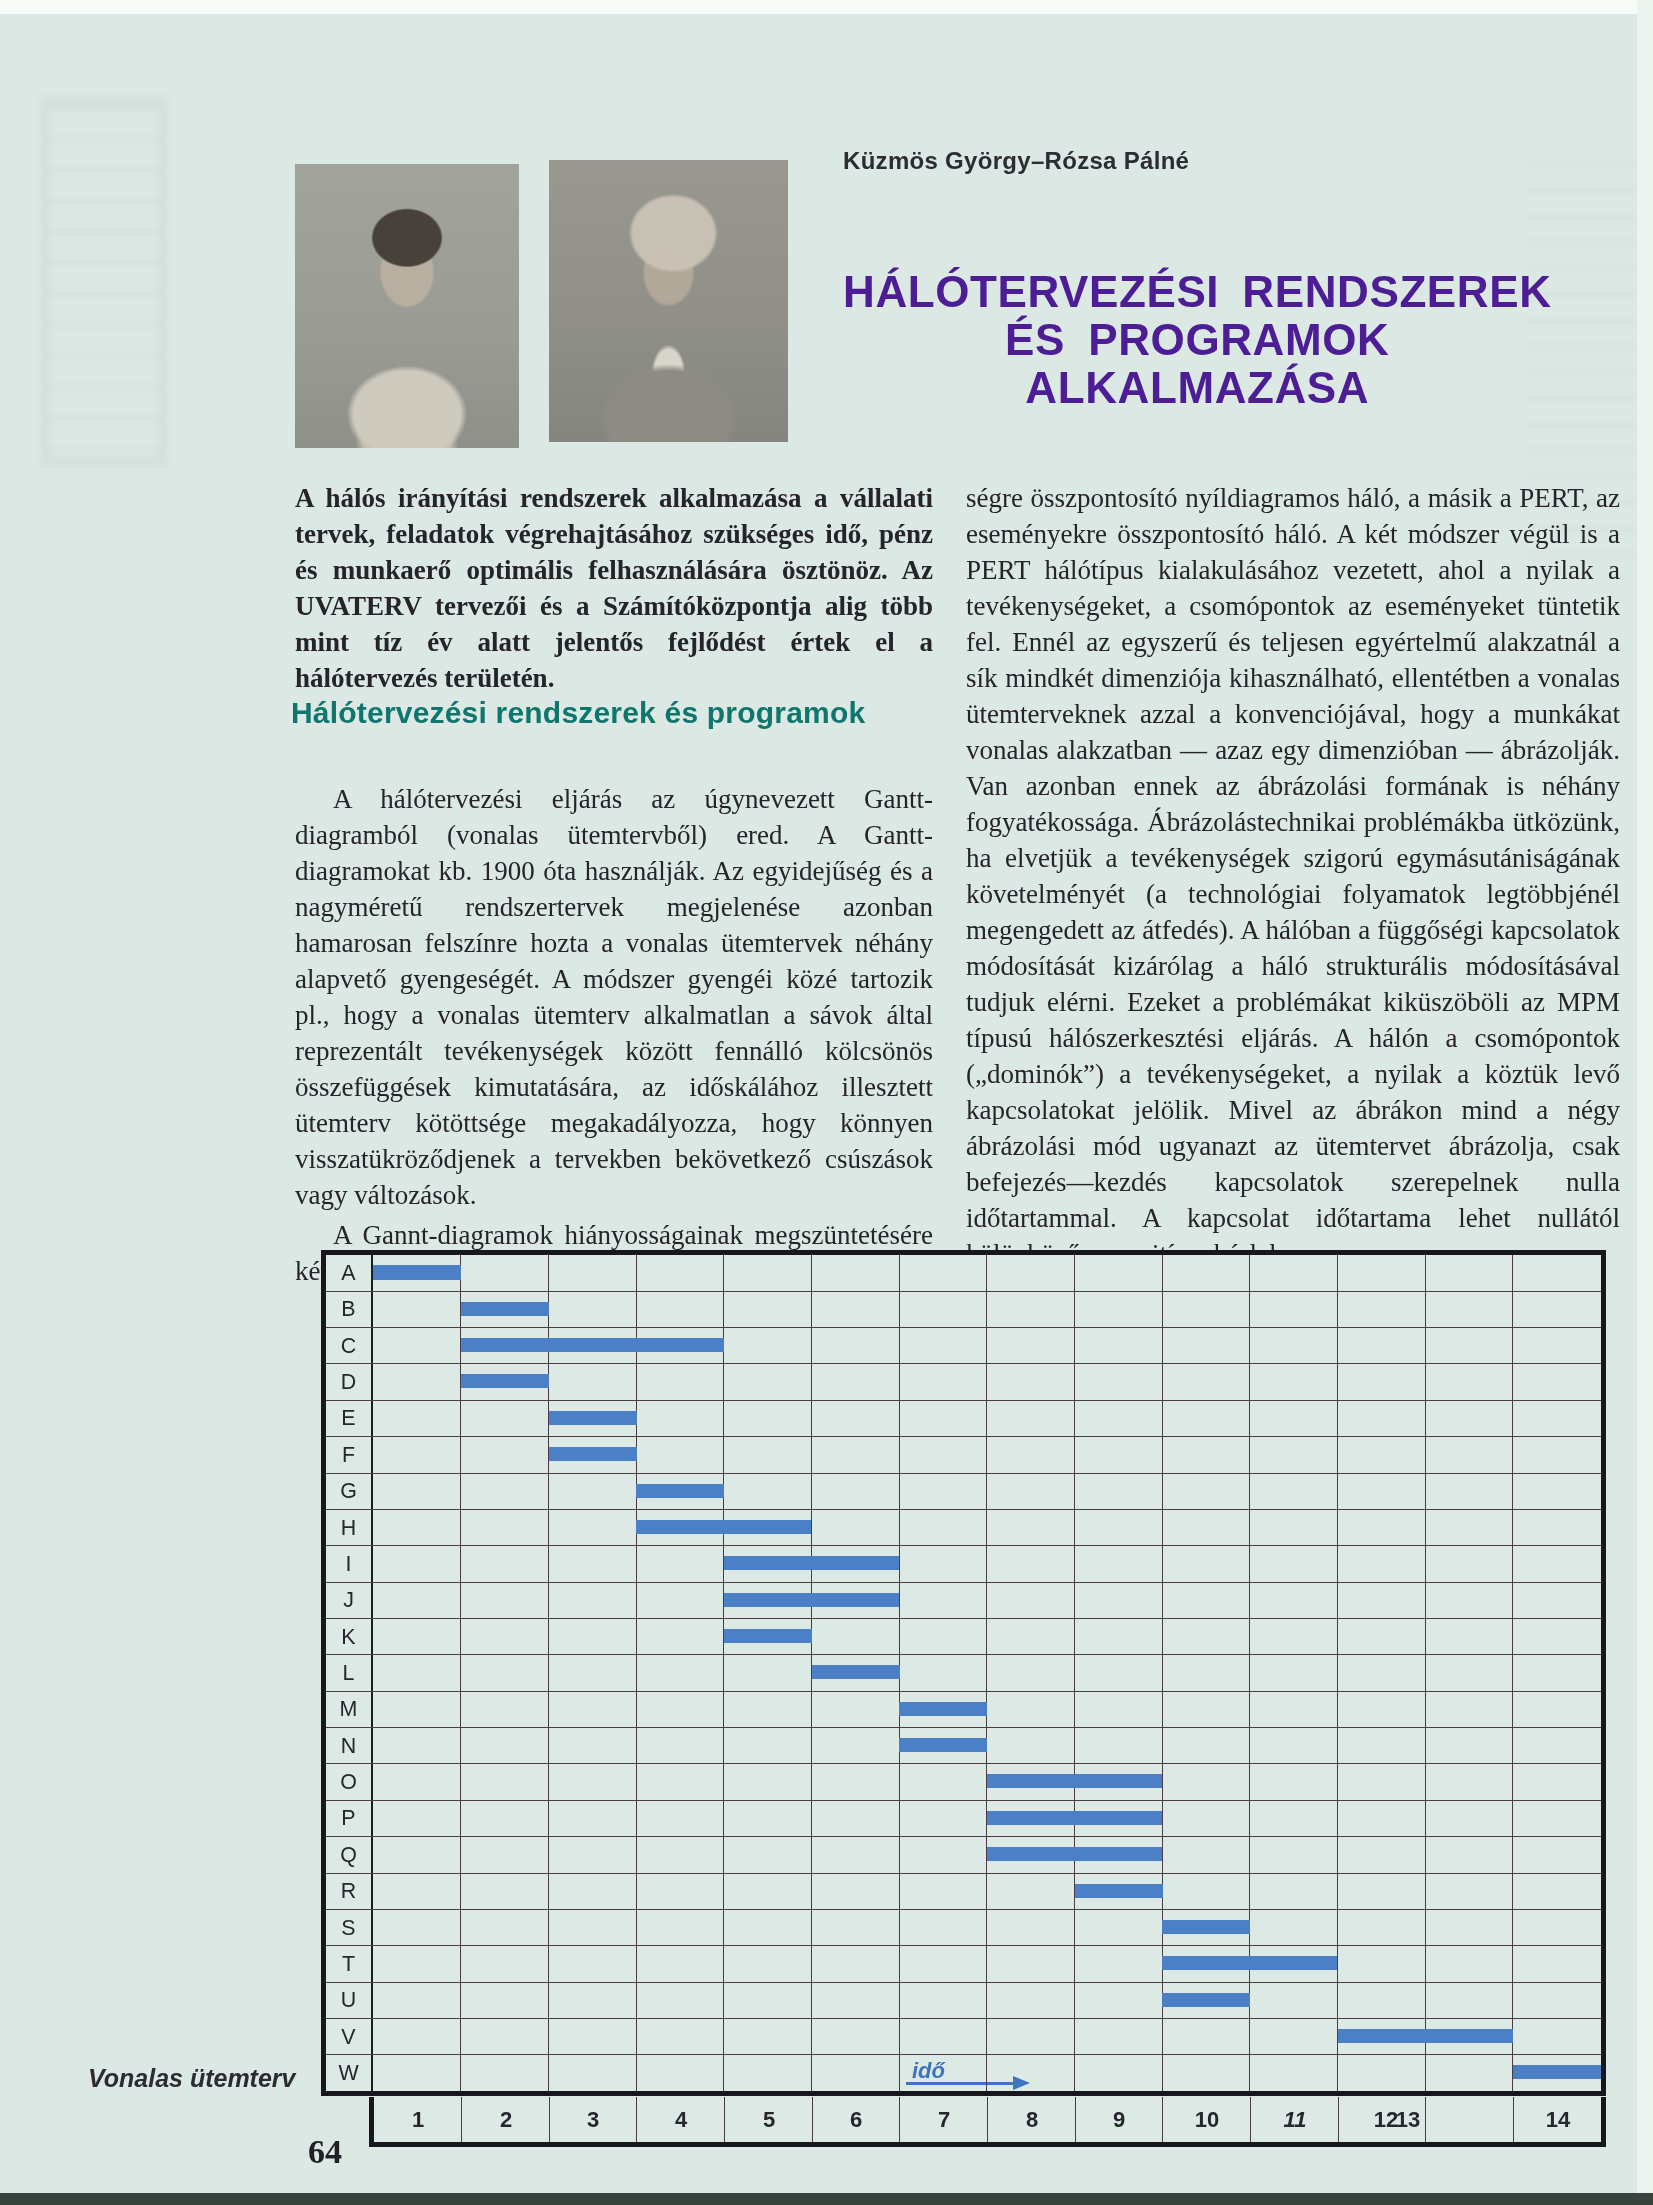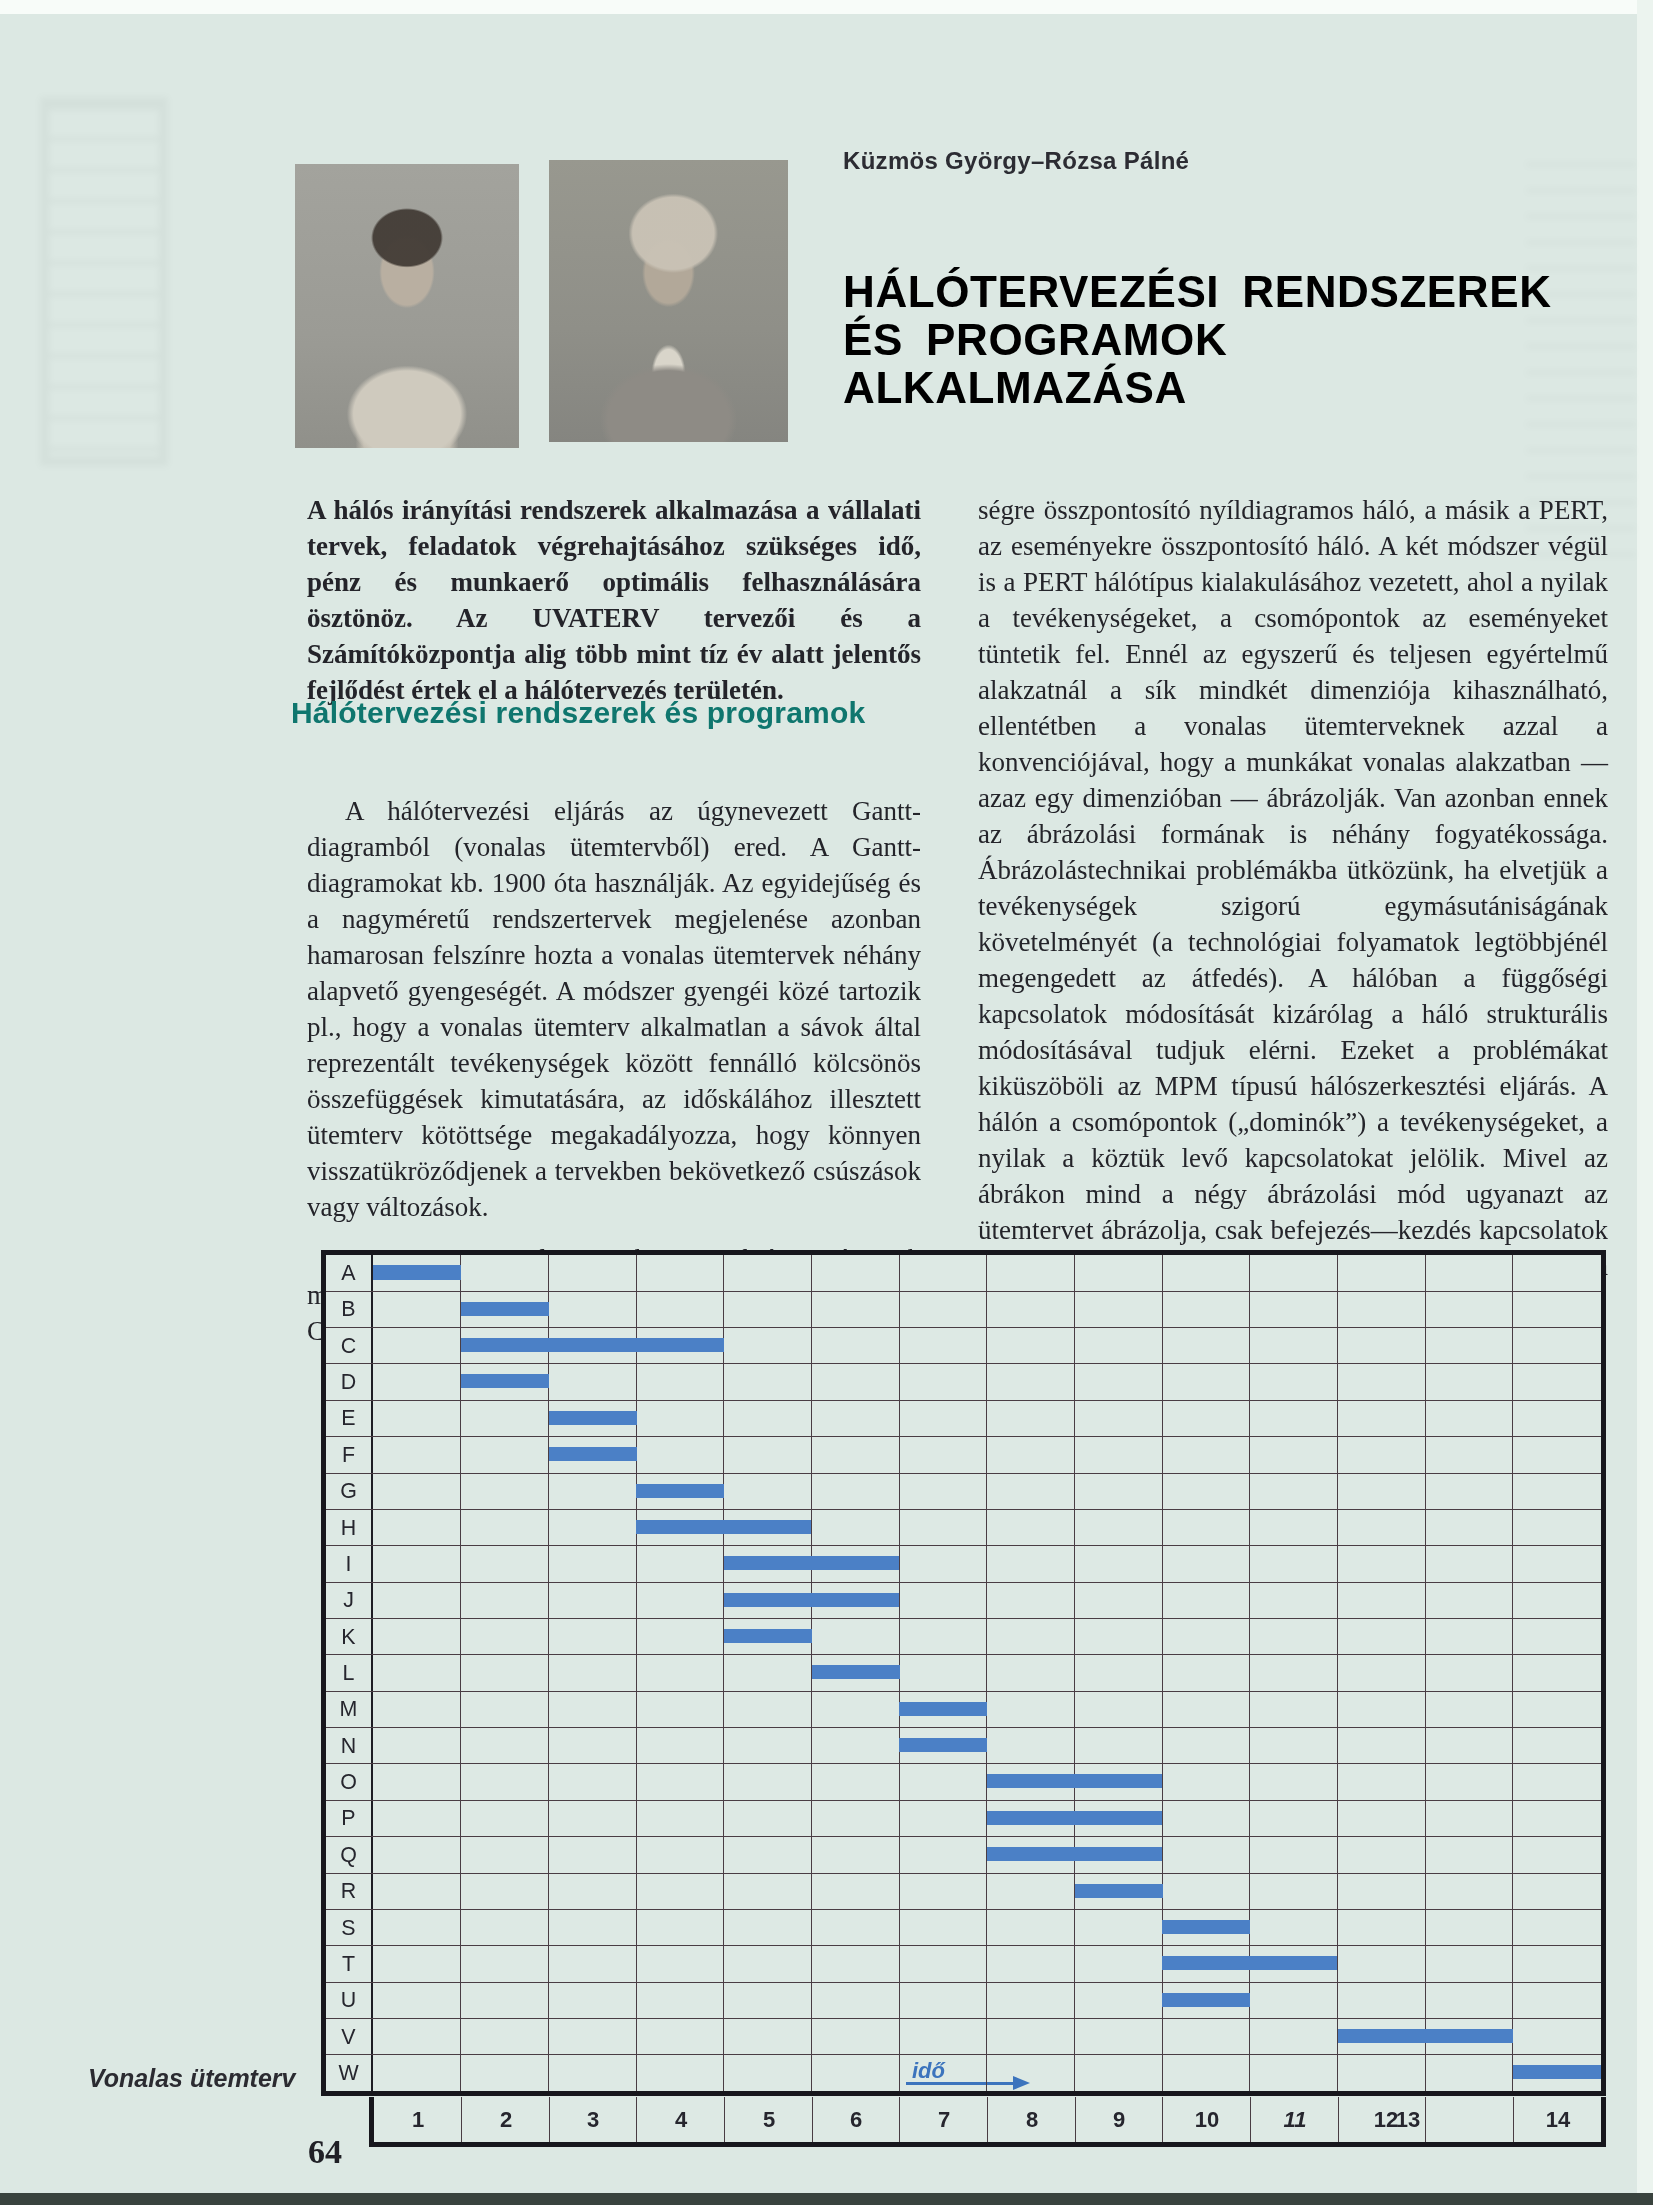--- a/index.html
+++ b/index.html
@@ -35,28 +35,28 @@
       radial-gradient(70px 62px at 52% 26%, rgba(201,194,181,.96) 58%, rgba(201,194,181,0) 64%),
       radial-gradient(40px 52px at 50% 40%, #b2a899 58%, rgba(178,168,153,0) 66%),
       radial-gradient(104px 84px at 50% 92%, #8e8b85 58%, rgba(142,139,133,0) 66%),
       radial-gradient(26px 45px at 50% 76%, #d9d5ca 55%, rgba(217,213,202,0) 66%),
       linear-gradient(180deg, #98988f 0%, #8f8f88 60%, #858580 100%);}
 
   
   .authors{position:absolute;left:843px;top:147px;
     font:700 24px "Liberation Sans",sans-serif;color:#2c2c33;letter-spacing:0.3px;}
   .title{position:absolute;left:843px;top:268px;
-    font:700 44px/48px "Liberation Sans",sans-serif;color:#000000;
-    letter-spacing:0.6px;word-spacing:10.4px;}
+    font:700 44px/48px "Liberation Sans",sans-serif;color:#4c1d95;
+    letter-spacing:0.6px;word-spacing:10.4px;text-align:center;}
 
   
   .col{position:absolute;text-align:justify;font-size:27px;line-height:36px;}
   .col-left{left:291px;top:476px;width:646px;}
   .col-right{left:962px;top:476px;width:662px;}
-  .col p{margin:16px;}
+  .col p{margin:4px;}
   .lead{font-weight:700;}
   .section-heading{
     margin:0;position:absolute;left:291px;top:696px;width:646px;
     font:700 30px "Liberation Sans",sans-serif;color:#0f766e;letter-spacing:0.2px;}
   .para-1{position:absolute;left:291px;top:777px;width:646px;text-indent:38px;}
   .para-2{text-indent:38px;}
 
   
   .gantt-rows{position:absolute;left:321px;top:1250px;width:1275px;height:836px;
     border:5.2px solid #17171d;background:#dde9e4;}

